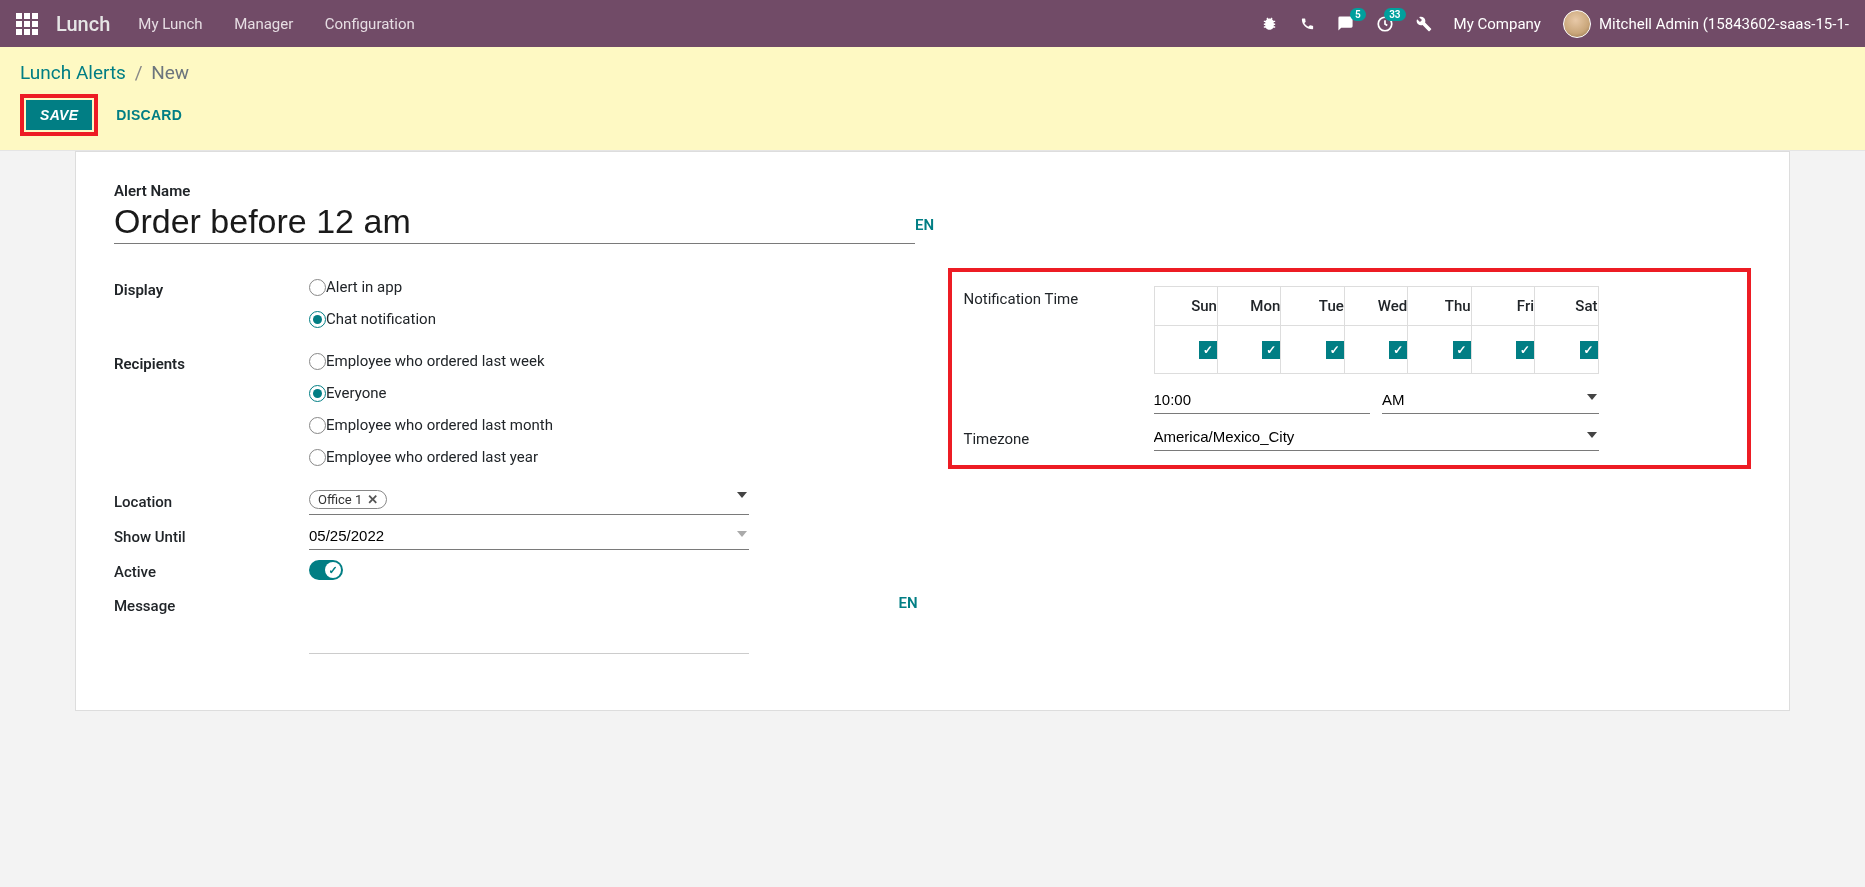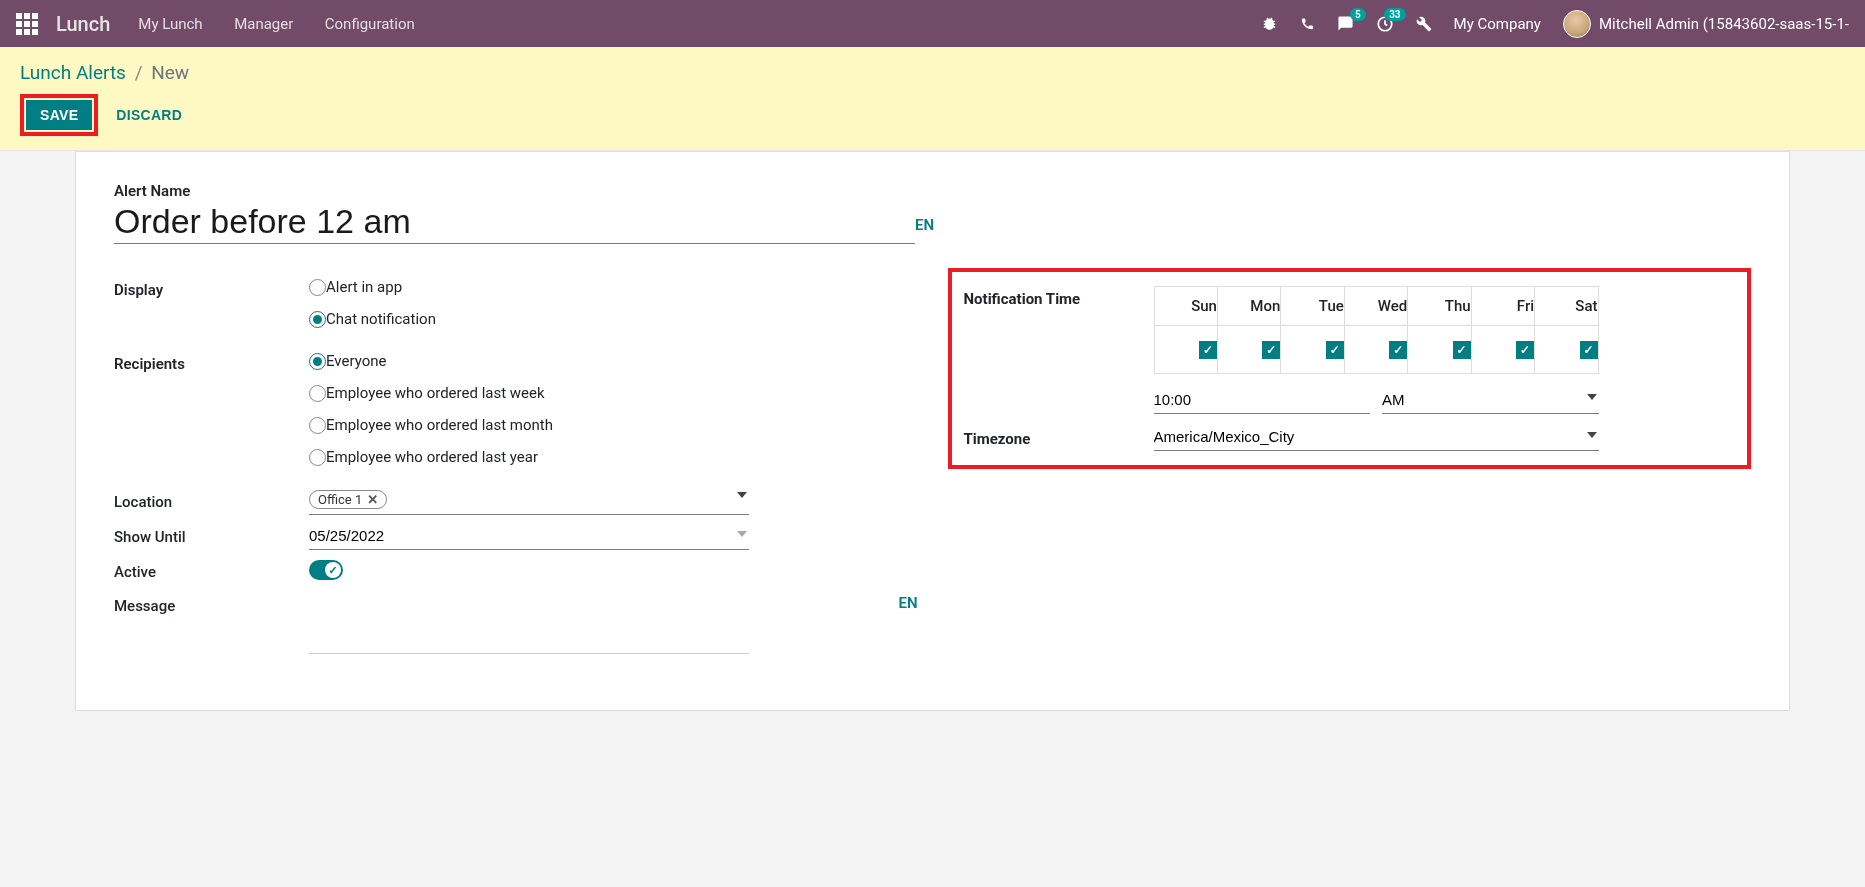--- a/index.html
+++ b/index.html
@@ -82,20 +82,21 @@
   .actions { display:flex; align-items:center; gap:18px; padding-bottom: 10px;}
   .btn-primary {
     background: #017e84;
     color: #fff;
     border: none;
     padding: 7px 14px;
     font-weight:600;
     font-size:14px;
     letter-spacing:0.3px;
     cursor:pointer;
+    font-style:italic;
   }
   .btn-link {
     color: #017e84;
     background: none;
     border:none;
     font-size:14px;
     font-weight:600;
     letter-spacing:0.3px;
     cursor:pointer;
   }
@@ -246,21 +247,21 @@
     padding: 14px 12px 14px 12px;
     margin-top:-10px;
   }
   .notif-row {
     display:flex;
     align-items:flex-start;
     margin-bottom:10px;
   }
   .notif-label {
     width:190px;
-    font-weight:700;
+    font-weight:400;
     font-size:15px;
     color:#212529;
     padding-top:4px;
     flex-shrink:0;
   }
 
   .day-table {
     border-collapse:collapse;
     width:100%;
     max-width:445px;
@@ -400,26 +401,26 @@
               <span class="radio checked"></span>
               <span>Chat notification</span>
             </div>
           </div>
         </div>
 
         <div class="field-row">
           <div class="field-label">Recipients</div>
           <div class="field-value">
             <div class="radio-opt">
+              <span class="radio"></span>
+              <span>Employee who ordered last week</span>
+            </div>
+            <div class="radio-opt">
               <span class="radio checked"></span>
               <span>Everyone</span>
-            </div>
-            <div class="radio-opt">
-              <span class="radio"></span>
-              <span>Employee who ordered last week</span>
             </div>
             <div class="radio-opt">
               <span class="radio"></span>
               <span>Employee who ordered last month</span>
             </div>
             <div class="radio-opt">
               <span class="radio"></span>
               <span>Employee who ordered last year</span>
             </div>
           </div>

